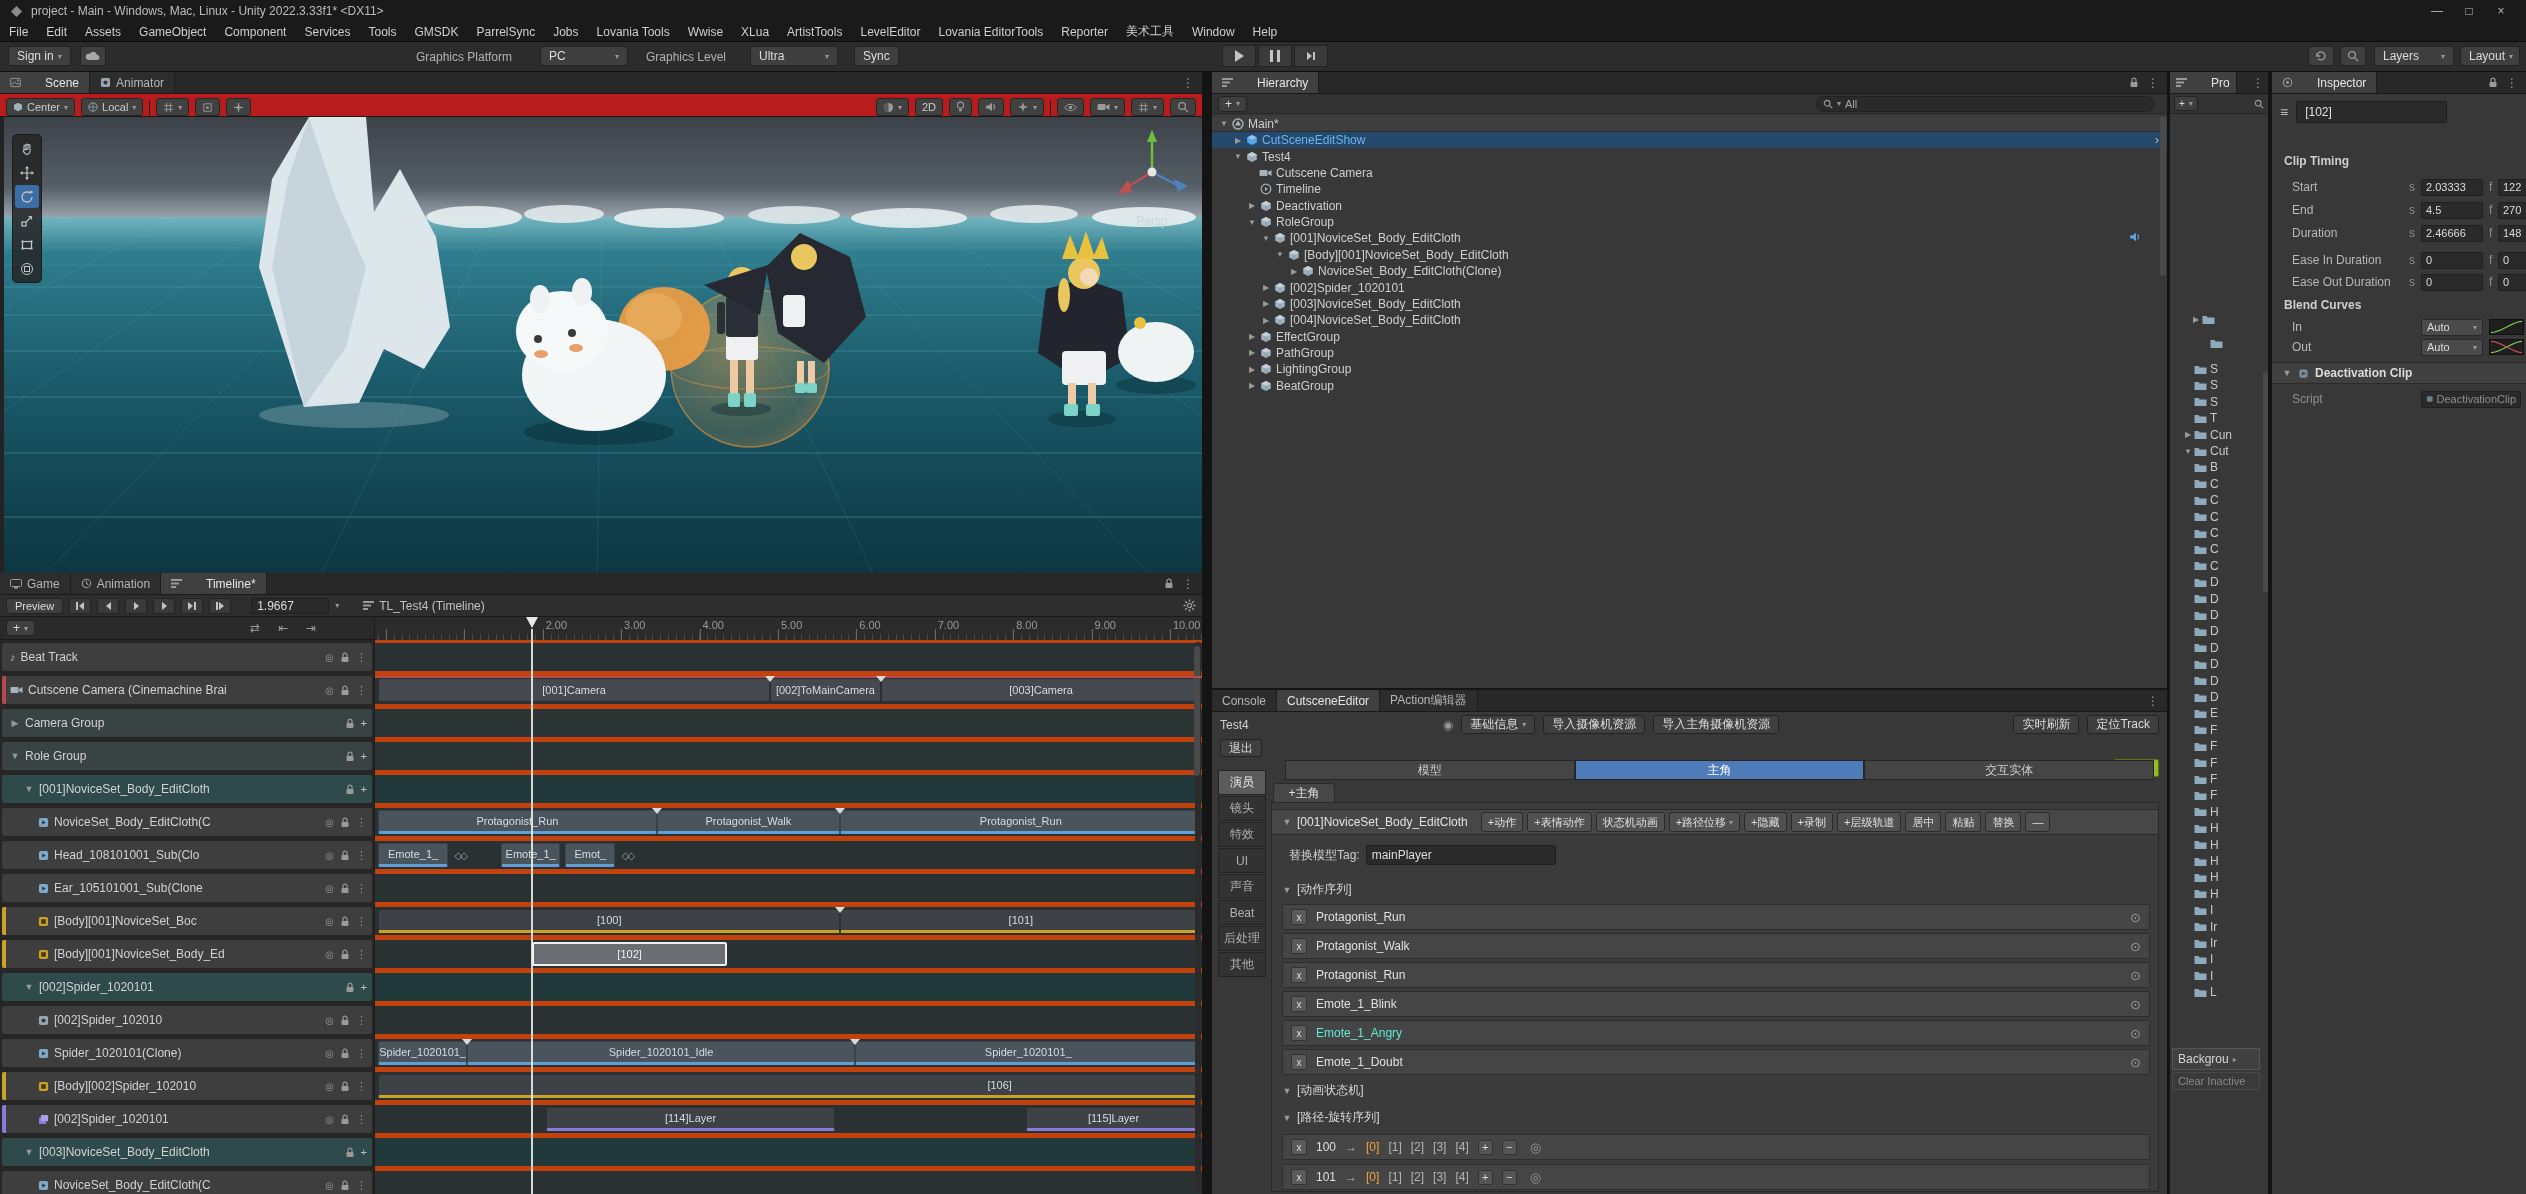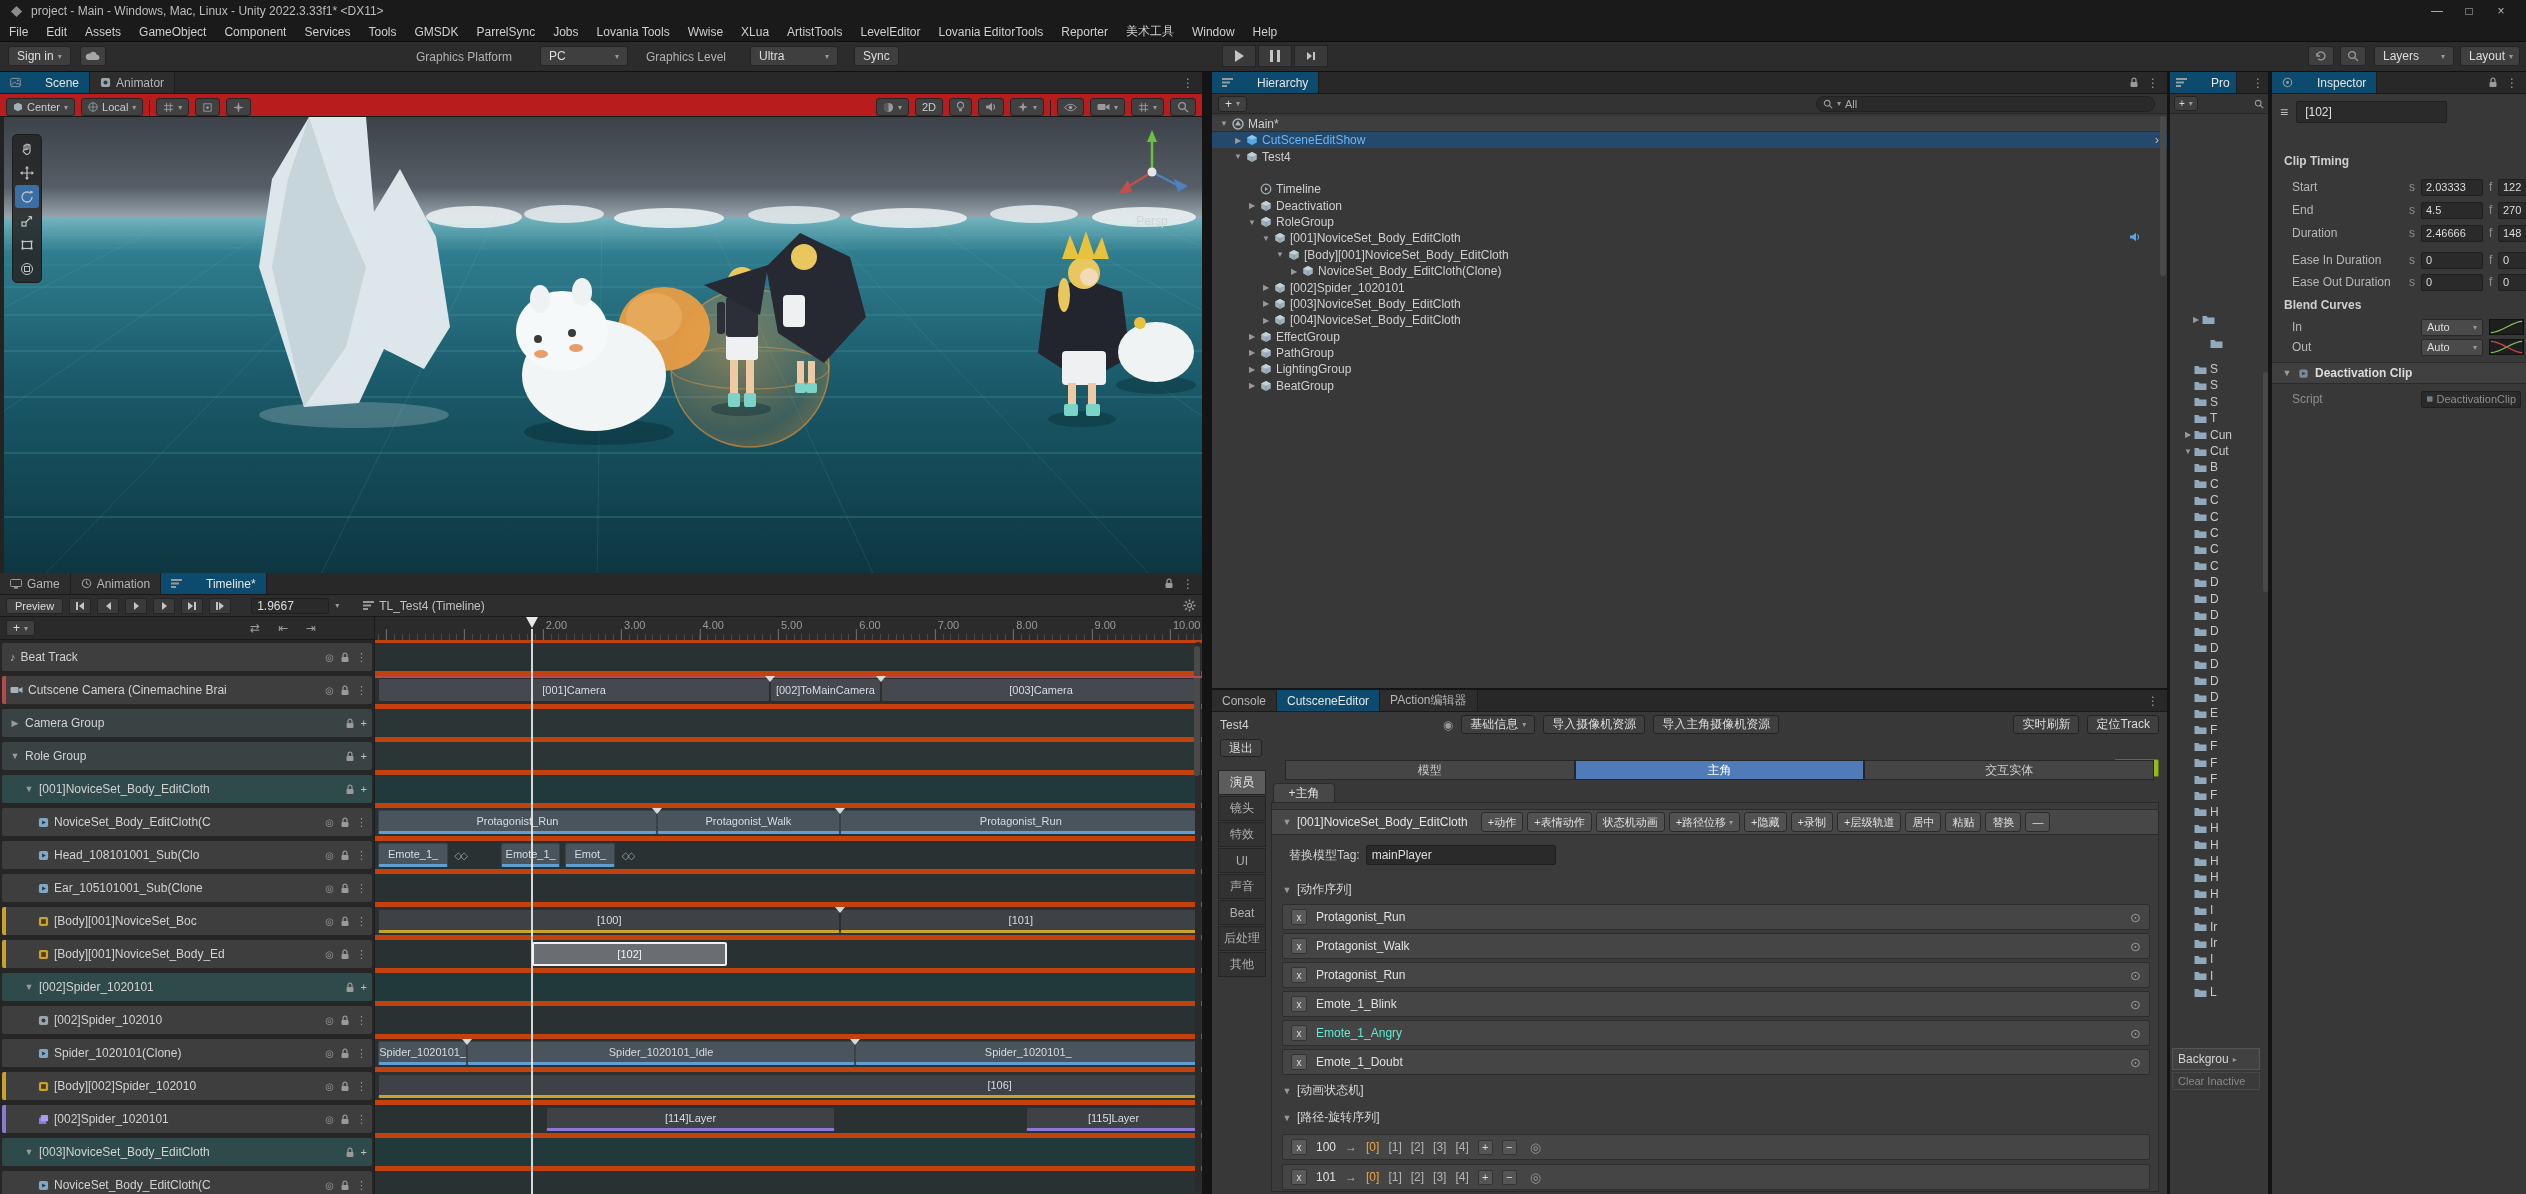--- a/index.html
+++ b/index.html
@@ -25,21 +25,21 @@
 .shape-step{display:flex;align-items:center;gap:1px;}
 .tri-r{width:0;height:0;border-left:7px solid #c4c4c4;border-top:5px solid transparent;border-bottom:5px solid transparent;}
 .tri-r.sm{border-left-width:5px;border-top-width:4px;border-bottom-width:4px;}
 .tri-l{width:0;height:0;border-right:7px solid #c4c4c4;border-top:5px solid transparent;border-bottom:5px solid transparent;}
 .tri-l.sm{border-right-width:5px;border-top-width:4px;border-bottom-width:4px;}
 .vbar{width:2px;height:10px;background:#c4c4c4;}
 .vbar.sm{height:8px;}
 
 .tabbar{display:flex;align-items:stretch;background:#282828;border-bottom:1px solid #191919;height:22px;}
 .tab{padding:0 10px;display:flex;align-items:center;gap:5px;background:#2d2d2d;color:#b5b5b5;border-right:1px solid #1d1d1d;white-space:nowrap;}
-.tab.active{background:#0c4a6e;color:#e6e6e6;gap:24px;}
+.tab.active{background:#404040;color:#e6e6e6;gap:24px;}
 .tab-spacer{flex:1;}
 .bar-icons{display:flex;align-items:center;gap:8px;padding:0 8px;color:#9a9a9a;}
 
 #left-col{left:0;top:72px;width:1202px;height:1122px;background:#232323;}
 #scene-tabbar{left:0;top:0;width:1202px;}
 #scene-toolbar{left:0;top:22px;width:1202px;height:23px;background:#b91c1c;border-bottom:1px solid #191919;display:flex;align-items:flex-end;padding:0 6px;gap:6px;}
 .stb-btn{background:#414141;border:1px solid #262626;border-radius:3px;height:18px;display:inline-flex;align-items:center;gap:4px;padding:0 6px;color:#ccc;font-size:11px;}
 .sep{width:1px;height:16px;background:#222;}
 #viewport{left:4px;top:45px;width:1202px;height:456px;overflow:hidden;background:#1b3d46;}
 #tool-overlay{position:absolute;left:8px;top:17px;display:flex;flex-direction:column;gap:1px;background:rgba(35,35,35,.85);border:1px solid #1c1c1c;border-radius:5px;padding:2px;}
@@ -1134,20 +1134,31 @@
           <span class="harrow">▼</span>
           <span class="hicon">
             <svg width="12" height="12" viewBox="0 0 12 12">
               <path d="M6 1 L10.8 3.4 V8.6 L6 11 L1.2 8.6 V3.4 Z" fill="#9fb2bc"></path>
               <path d="M1.2 3.4 L6 5.8 L10.8 3.4 L6 1 Z" fill="#c3d2da"></path>
               <path d="M6 5.8 V11" stroke="#7b8e98" stroke-width="0.8"></path>
             </svg>
           </span>
           <span class="hlabel">Test4</span>
         </div>
+        <div class="hrow" style="top:51.050000000000004px">
+          <span class="hindent" style="width:34px"></span>
+          <span class="harrow"></span>
+          <span class="hicon">
+            <svg width="13" height="10" viewBox="0 0 13 10">
+              <rect x="0.5" y="2" width="8" height="6" rx="1" fill="#a6b2ba"></rect>
+              <path d="M9 4 l3.5-2 v6 l-3.5-2 z" fill="#a6b2ba"></path>
+            </svg>
+          </span>
+          <span class="hlabel">Cutscene Camera</span>
+        </div>
         <div class="hrow" style="top:67.4px">
           <span class="hindent" style="width:34px"></span>
           <span class="harrow"></span>
           <span class="hicon">
             <svg width="12" height="12" viewBox="0 0 12 12">
               <circle cx="6" cy="6" r="4.8" fill="none" stroke="#a6b2ba" stroke-width="1.2"></circle>
               <path d="M5 4 l3 2 -3 2 z" fill="#a6b2ba"></path>
             </svg>
           </span>
           <span class="hlabel">Timeline</span>

